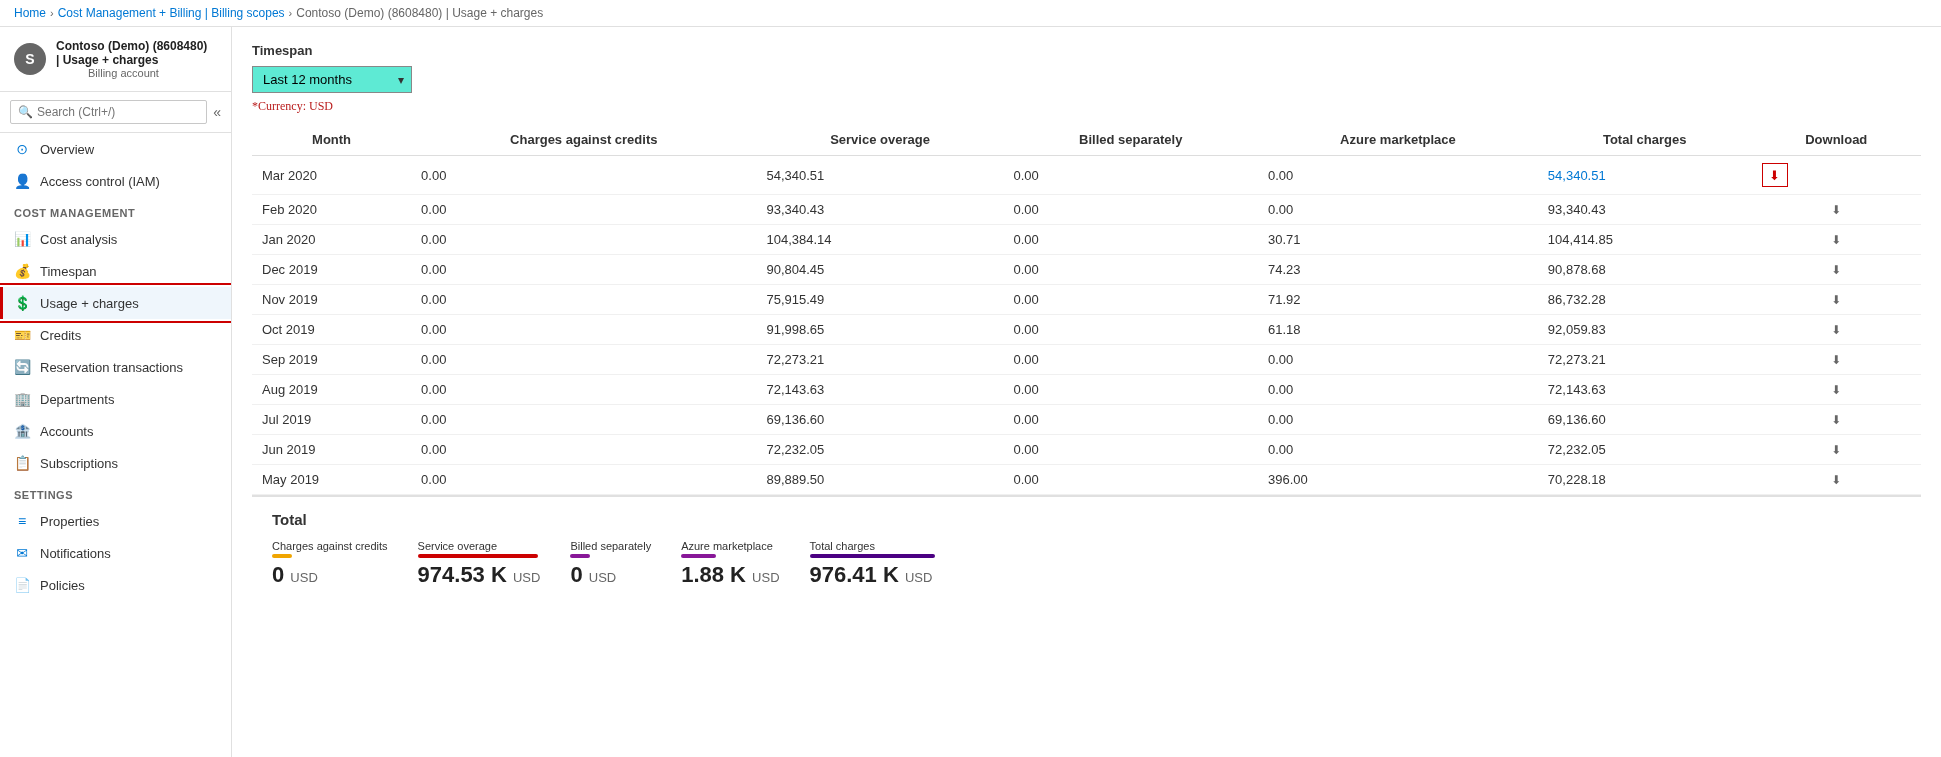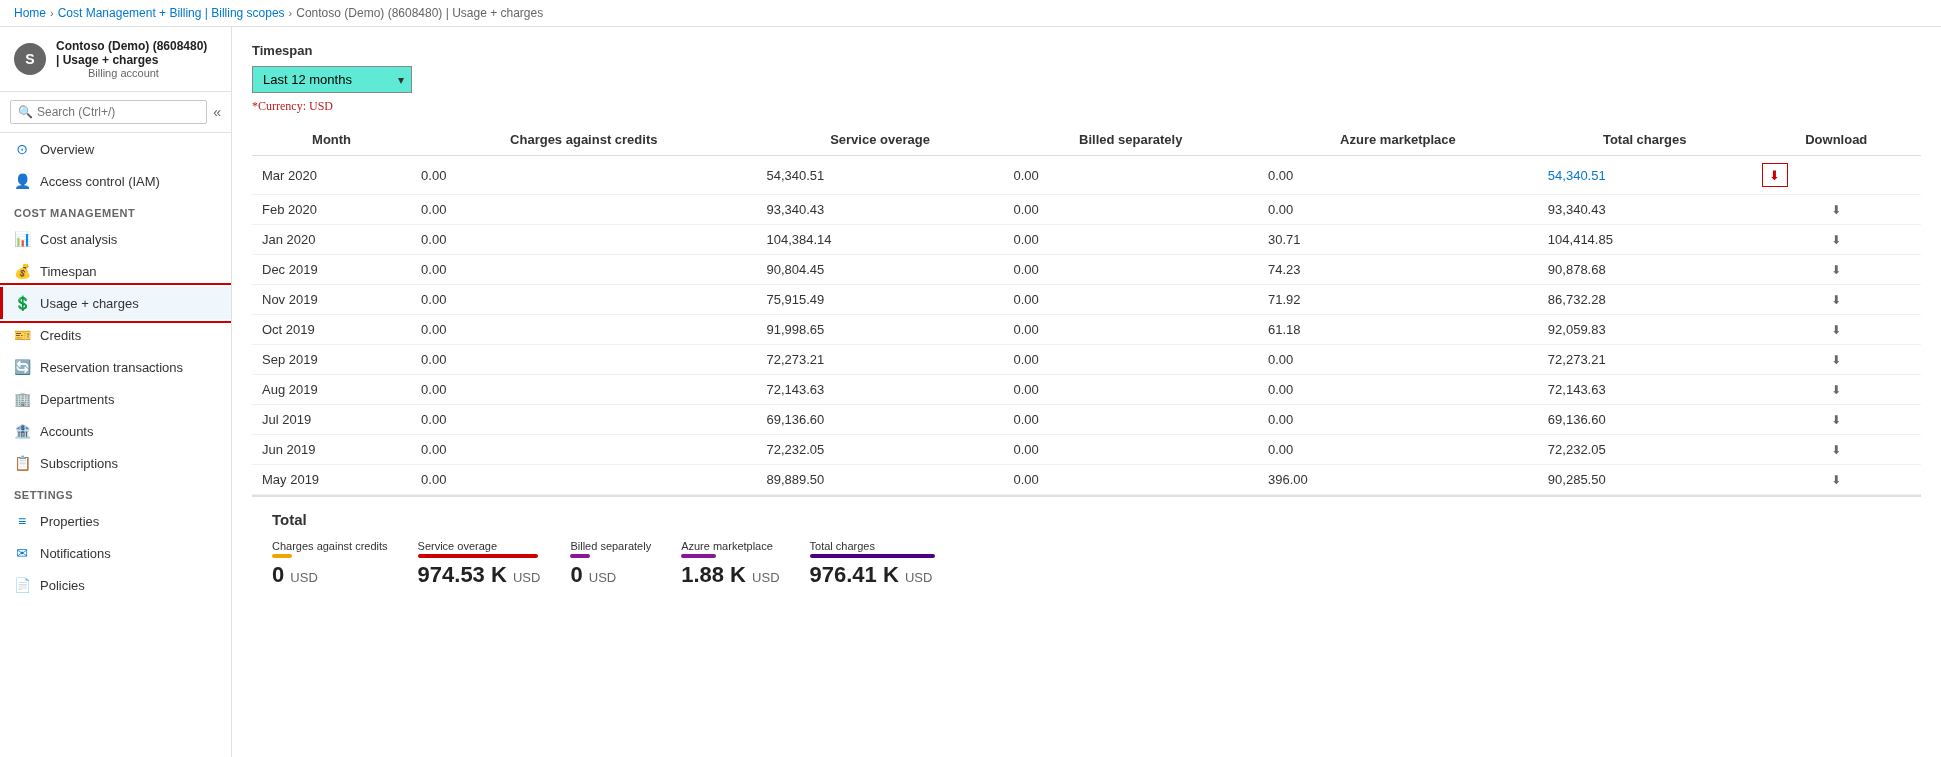--- a/index.html
+++ b/index.html
@@ -409,21 +409,21 @@
     <td>0.00</td>
     <td class="">72,232.05</td>
     <td style="text-align:center;"><span class="download-icon">⬇</span></td>
   </tr>
             <tr>
     <td>May 2019</td>
     <td>0.00</td>
     <td>89,889.50</td>
     <td>0.00</td>
     <td>396.00</td>
-    <td class="">90,285.50</td>
+    <td class="">70,228.18</td>
     <td style="text-align:center;"><span class="download-icon">⬇</span></td>
   </tr>
           </tbody>
       </table>
 
       <div class="totals-bar">
         <div class="totals-title">Total</div>
         <div class="totals-items" id="totals-items">
         <div class="total-item">
     <div class="total-item-label">Charges against credits</div>

